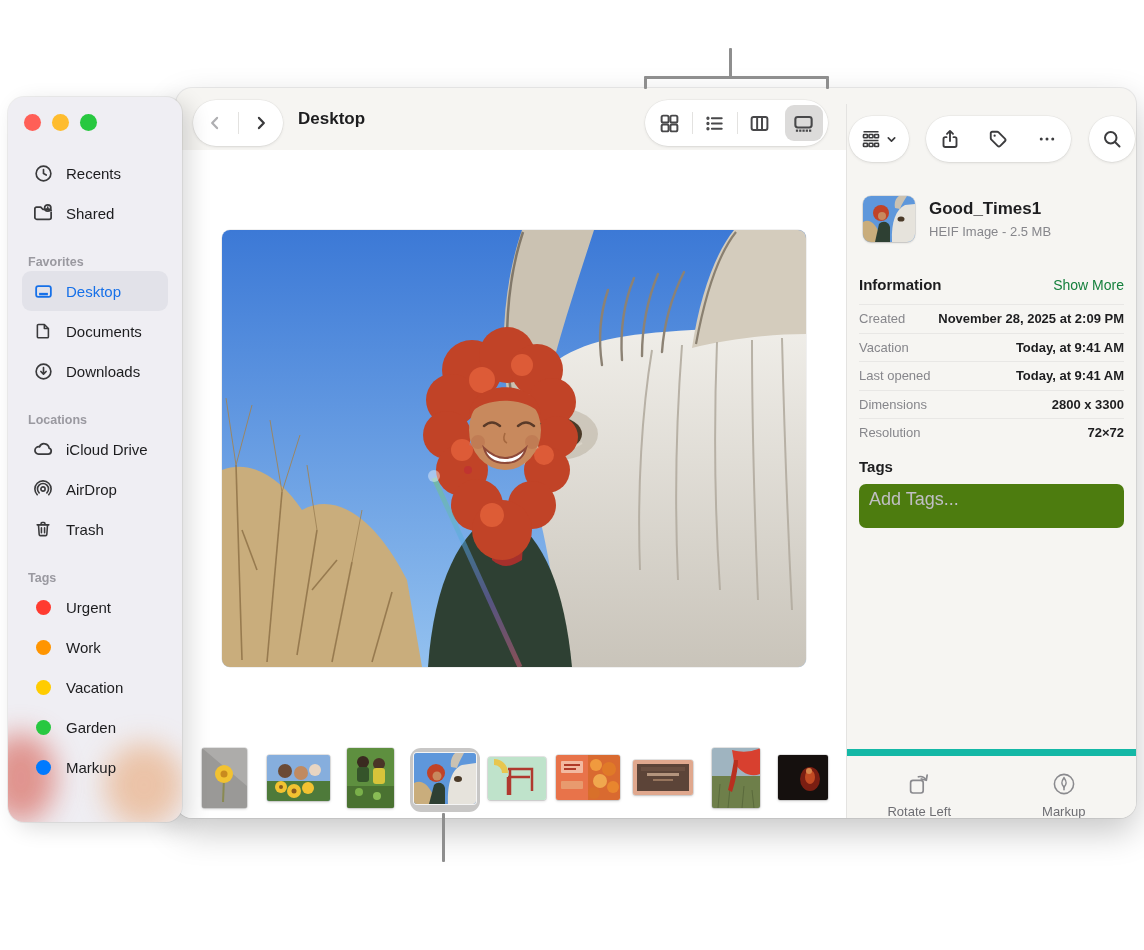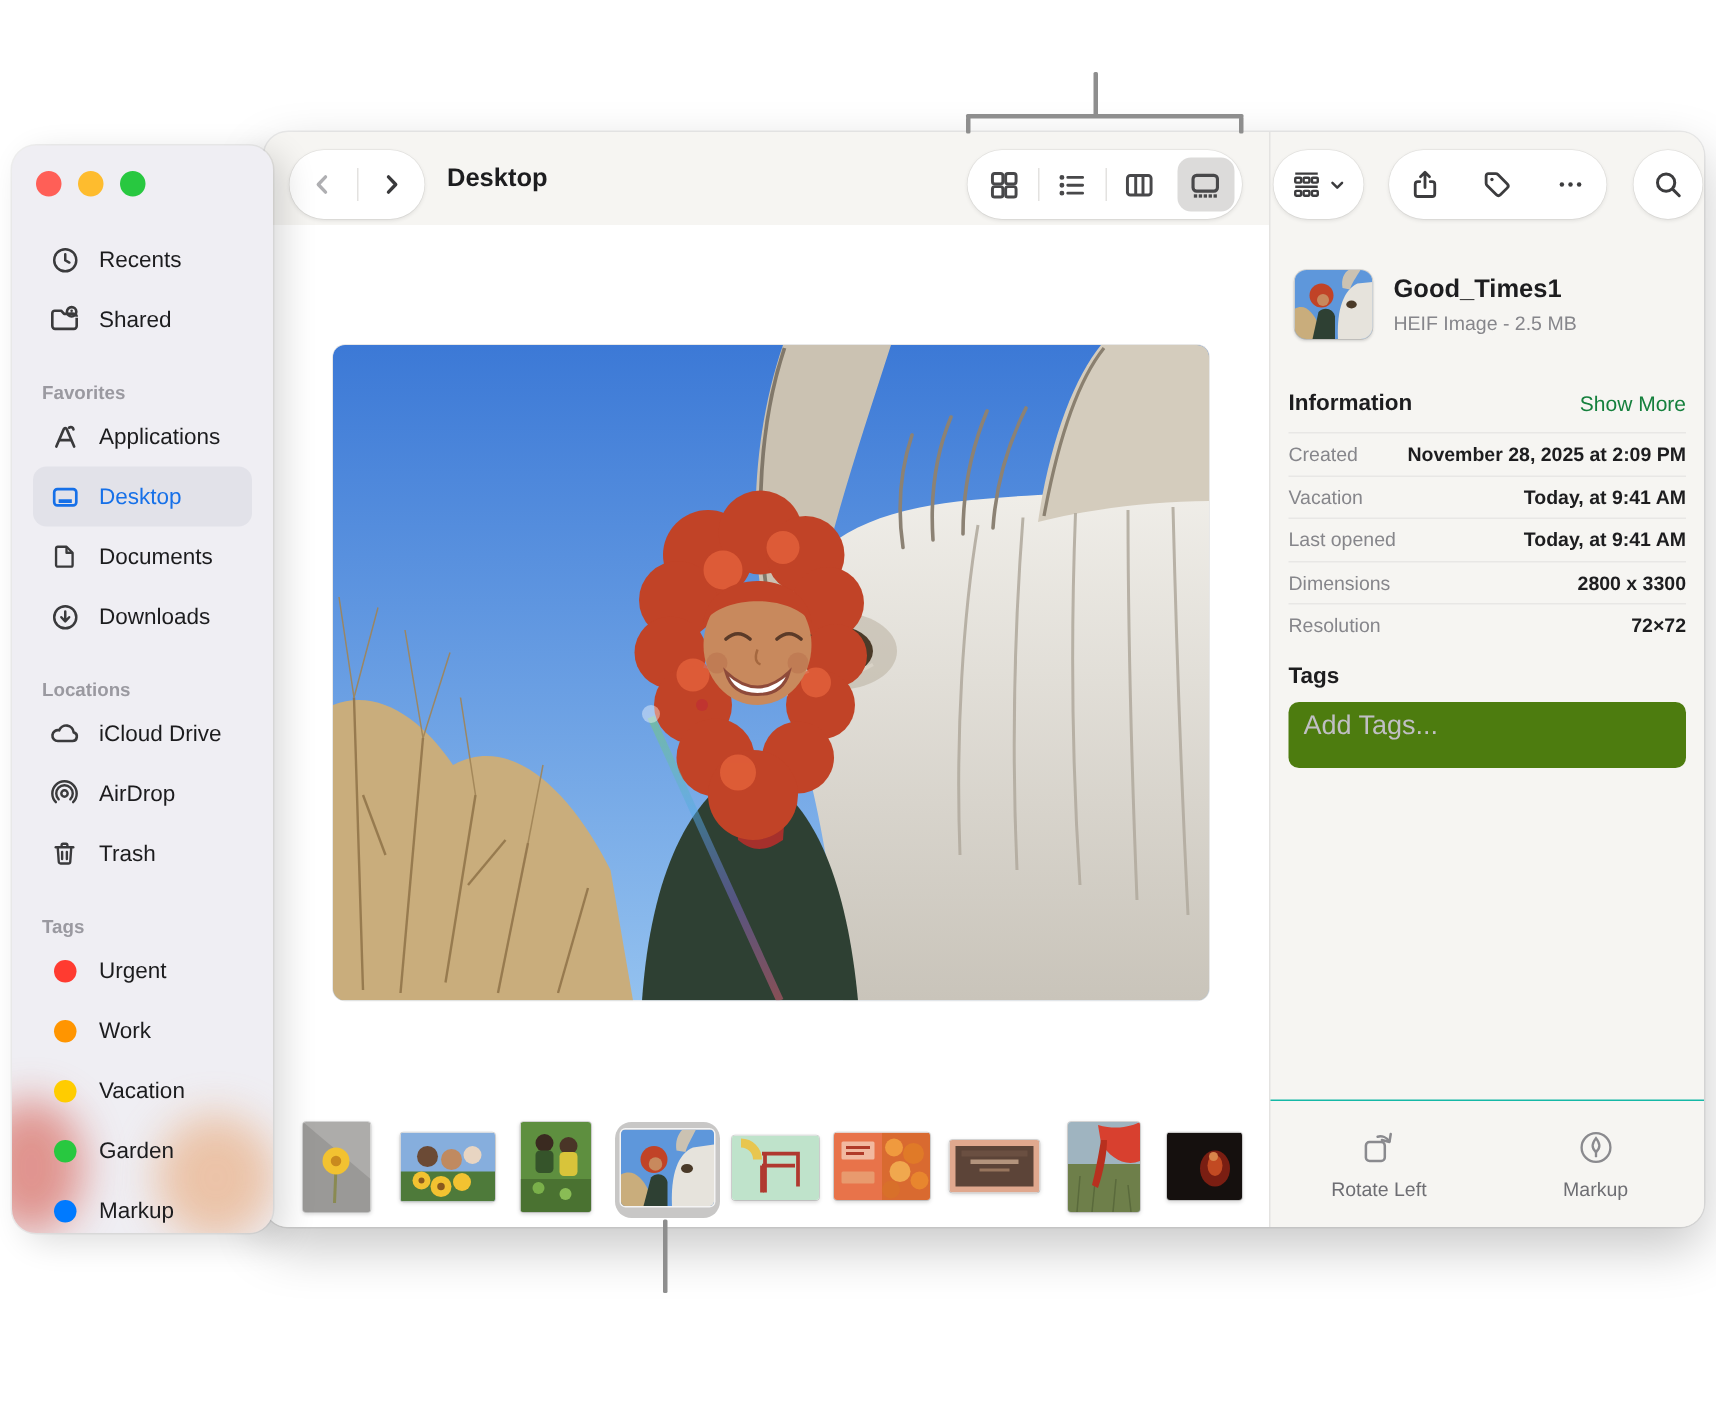--- a/index.html
+++ b/index.html
@@ -47,21 +47,21 @@
   .wtitle { position:absolute; left:122px; top:0; height:62px; display:flex; align-items:center;
             font-size:17px; font-weight:700; color:#1D1D1F; }
   .viewpill { left:469px; width:183px; gap:0; }
   .viewbtn { width:44px; height:46px; display:flex; align-items:center; justify-content:center; color:#48484A; }
   .viewdiv { width:1px; height:22px; background:#E3E2E0; }
   .viewbtn.sel { position:relative; }
   .viewbtn.sel::before { content:""; position:absolute; inset:5px 3px; background:#DCDBDA; border-radius:9px; }
   .viewbtn.sel svg { position:relative; }
 
   
-  .rightpanel { position:absolute; right:0; top:0; width:290px; height:730px;
+  .rightpanel { position:absolute; right:0; top:16px; width:290px; height:730px;
                 background:#F6F5F2; border-left:1px solid #E4E3E1; }
   .rp-toolbar { position:absolute; left:0; top:0; width:290px; height:62px; }
   .grouppill { left:2px; width:60px; gap:5px; }
   .actpill { left:79px; width:145px; justify-content:space-around; }
   .searchpill { left:242px; width:46px; }
   .fileblock { position:absolute; left:16px; top:92px; display:flex; gap:14px; align-items:center; }
   .filethumb { width:52px; height:46px; border-radius:8px; overflow:hidden;
                box-shadow:0 0 0 .5px rgba(0,0,0,.15), 0 1px 2px rgba(0,0,0,.15); }
   .filename { font-size:17px; font-weight:700; color:#1D1D1F; }
   .filemeta { font-size:13px; color:#86868B; margin-top:5px; }
@@ -73,21 +73,21 @@
   .irow { display:flex; justify-content:space-between; align-items:center; height:28.5px;
           border-top:1px solid #E8E7E5; font-size:13px; }
   .irow:first-child { border-top:1px solid #E8E7E5; }
   .irow .l { color:#86868B; }
   .irow .v { color:#1D1D1F; font-weight:600; }
   .tagshead { position:absolute; left:12px; top:354px; font-size:15px; font-weight:700; color:#1D1D1F; }
   .tagfield { position:absolute; left:12px; right:12px; top:380px; height:44px; background:#4d7c0f;
               border:none; outline:none; border-radius:7px; padding:0 10px 14px 10px; font-size:18px;
               font-family:"Liberation Sans", sans-serif; color:#1D1D1F; }
   .tagfield::placeholder { color:#C0BFC4; }
-  .actionbar { position:absolute; left:0; right:0; bottom:0; height:85px; border-top:1px solid #14b8a6;
+  .actionbar { position:absolute; left:0; right:0; bottom:0; height:85px; border-top:7px solid #14b8a6;
                display:flex; }
   .abtn { flex:1; display:flex; flex-direction:column; align-items:center; justify-content:center;
           gap:8px; color:#8A8A8E; }
   .abtn .albl { font-size:13px; color:#6E6E73; }
 
   
   .content { position:absolute; left:0; top:62px; right:290px; bottom:0; background:#FFFFFF; }
   .photo { position:absolute; left:46px; top:80px; width:584px; height:437px; border-radius:8px;
            overflow:hidden; box-shadow:0 0 0 .5px rgba(0,0,0,.12); }
   .thumb { position:absolute; border-radius:2px; overflow:hidden;
@@ -524,30 +524,20 @@
               <path d="M14.5 7 V11.5 A1.5 1.5 0 0 1 13 13 H3 A1.5 1.5 0 0 1 1.5 11.5 V4.6 A1.3 1.3 0 0 1 2.8 3.3 H6.2 L7.8 5 H13 A1.5 1.5 0 0 1 14.5 6.5"></path>
               <circle cx="11.8" cy="3.9" r="2.5"></circle>
               <circle cx="11.8" cy="3.3" r="0.7" fill="currentColor" stroke="none"></circle>
               <path d="M10.5 5.3 a1.6 1.6 0 0 1 2.6 0" stroke-width="1.1"></path>
             </svg>
           </span>
         <span>Shared</span>
       </div>
 
       <div class="sec">Favorites</div>
-      <div class="srow">
-        <span class="sic">
-            <svg width="19" height="19" viewBox="0 0 16 16" fill="none" stroke="currentColor" stroke-width="1.5" stroke-linecap="round" stroke-linejoin="round">
-              <path d="M3 13.2 L7.2 3.4 A0.9 0.9 0 0 1 8.8 3.4 L13 13.2"></path>
-              <path d="M4.9 9.6 H11.1"></path>
-              <path d="M10.2 2.6 A1.5 1.5 0 0 1 12.6 3.6"></path>
-            </svg>
-          </span>
-        <span>Applications</span>
-      </div>
       <div class="srow sel">
         <span class="sic">
             <svg width="19" height="19" viewBox="0 0 16 16" fill="none" stroke="currentColor" stroke-width="1.5">
               <rect x="1.8" y="3.4" width="12.4" height="9.2" rx="1.8"></rect>
               <path d="M4.3 10.2 H11.7" stroke-width="2.1"></path>
             </svg>
           </span>
         <span>Desktop</span>
       </div>
       <div class="srow">

